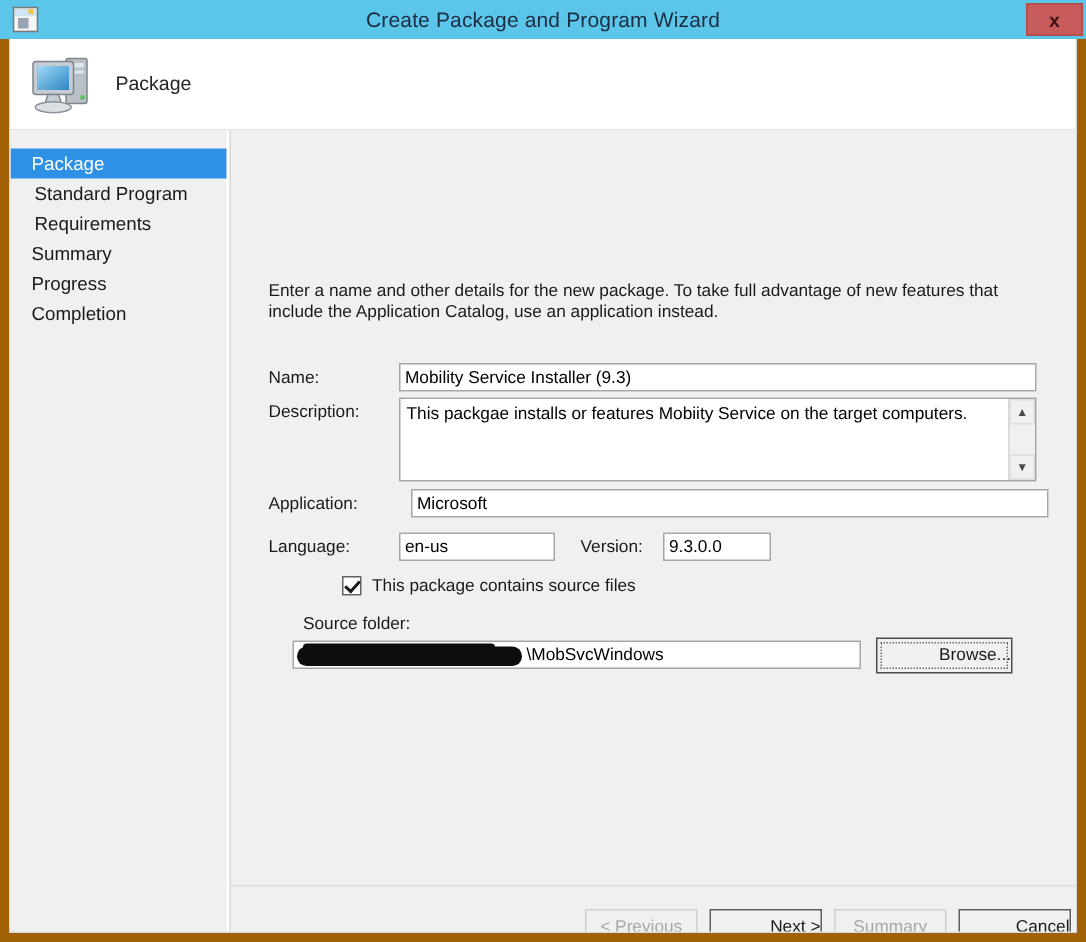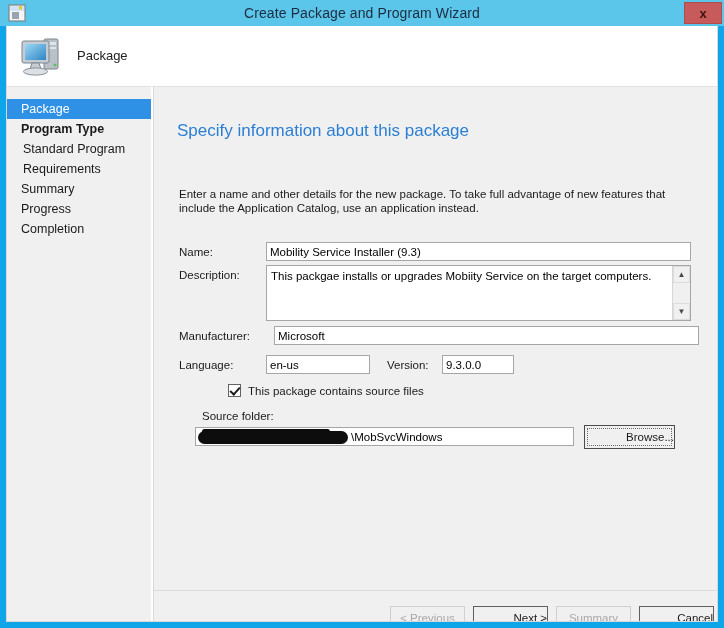--- a/index.html
+++ b/index.html
@@ -10,21 +10,21 @@
   body {
     font-family: "Liberation Sans", sans-serif;
     -webkit-font-smoothing: antialiased;
   }
 
   .window {
     position: relative;
     width: 724px;
     height: 628px;
     box-sizing: border-box;
-    background: #0ea5e9;
+    background: #a16207;
     overflow: hidden;
   }
 
   
   .titlebar {
     position: absolute;
     left: 0; top: 0;
     width: 724px;
     height: 26px;
     background: #5cc6ea;
@@ -336,48 +336,46 @@
 
           <path d="M15 31 l7 0 l2 6 l-11 0 z" fill="#c6ccd3" stroke="#7d848c"></path>
           <ellipse cx="18.5" cy="39.5" rx="12" ry="3.6" fill="#dbe0e5" stroke="#8b9299"></ellipse>
         </svg>
       </div>
       <div class="banner-text">Package</div>
     </div>
 
     <div class="sidebar">
       <div class="nav-item active">Package</div>
-      <div class="nav-item bold">Program Type</div>
       <div class="nav-item sub">Standard Program</div>
       <div class="nav-item sub">Requirements</div>
       <div class="nav-item">Summary</div>
       <div class="nav-item">Progress</div>
       <div class="nav-item">Completion</div>
     </div>
 
     <div class="content">
 
-      <div class="page-title">Specify information about this package</div>
       <div class="page-desc">Enter a name and other details for the new package. To take full advantage of new features that include the Application Catalog, use an application instead.</div>
 
       <div class="form">
 
         <div class="lbl" style="left:25px; top:159px;">Name:</div>
         <input class="tbox" style="left: 112px; top: 155px; width: 425px; height: 19px;" value="Mobility Service Installer (9.3)">
 
         <div class="lbl" style="left:25px; top:182px;">Description:</div>
         <div class="ta-wrap" style="left:112px; top:178px; width:425px; height:56px;">
-          <div class="ta-text">This packgae installs or upgrades Mobiity Service on the target computers.</div>
+          <div class="ta-text">This packgae installs or features Mobiity Service on the target computers.</div>
           <div class="scroll">
             <div class="scroll-btn">▲</div>
             <div class="scroll-btn">▼</div>
           </div>
         </div>
 
-        <div class="lbl" style="left:25px; top:243px;">Manufacturer:</div>
+        <div class="lbl" style="left:25px; top:243px;">Application:</div>
         <input class="tbox" style="left: 120px; top: 239px; width: 425px; height: 19px;" value="Microsoft">
 
         <div class="lbl" style="left:25px; top:272px;">Language:</div>
         <input class="tbox" style="left: 112px; top: 268px; width: 104px; height: 19px;" value="en-us">
 
         <div class="lbl" style="left:233px; top:272px;">Version:</div>
         <input class="tbox" style="left: 288px; top: 268px; width: 72px; height: 19px;" value="9.3.0.0">
 
         <div class="cb-row" style="left:26px; top:297px;margin-left:48px;">
           <div class="cb"></div>

